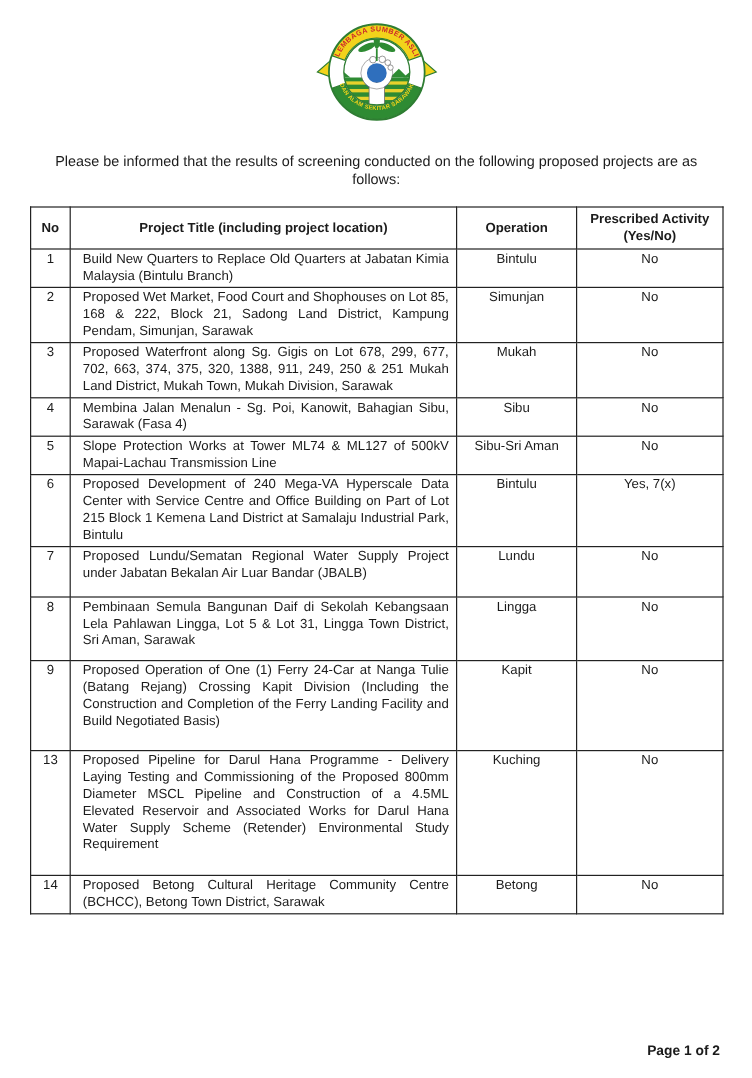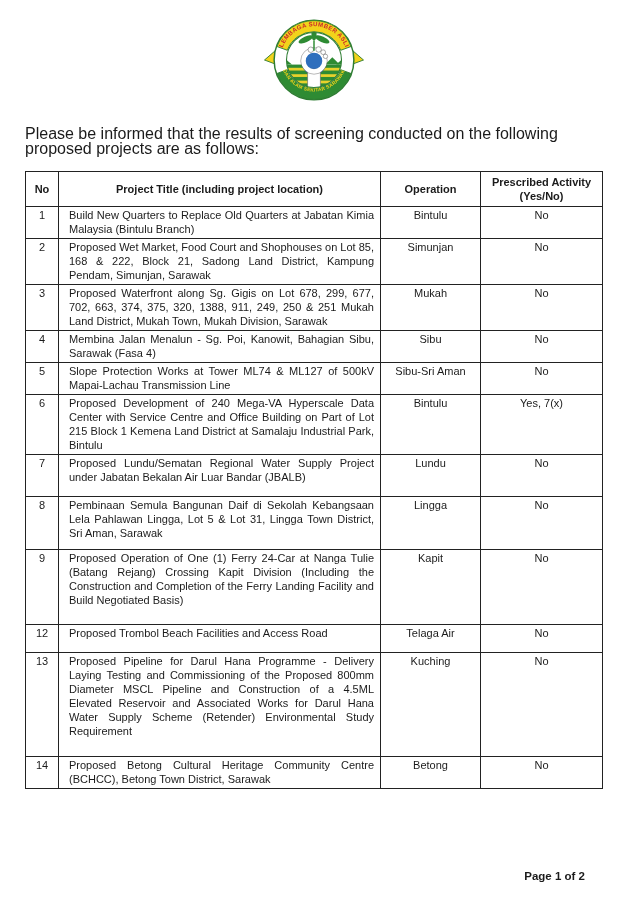--- a/index.html
+++ b/index.html
@@ -24,24 +24,24 @@
   .logo-wrap svg { display: inline-block; }
   .doc-title {
     text-align: center;
     font-size: 15px;
     font-weight: bold;
     letter-spacing: 0.1px;
     margin-bottom: 22px;
     white-space: nowrap;
   }
   .intro {
-    font-size: 16px;
+    font-size: 12px;
     line-height: 15px;
     margin-bottom: 15px;
-    text-align: left;
+    text-align: center;
   }
   table.results {
     border-collapse: collapse;
     width: 577px;
     table-layout: fixed;
   }
   table.results th, table.results td {
     border: 1px solid #222222;
     font-size: 11px;
     line-height: 14px;
@@ -56,21 +56,21 @@
   col.c-no { width: 33px; }
   col.c-title { width: 322px; }
   col.c-loc { width: 100px; }
   col.c-pa { width: 122px; }
   td.no-cell { text-align: center; padding: 1px 2px; }
   td.title-cell { text-align: justify; padding: 1px 6px 2px 10px; }
   td.loc-cell { text-align: center; padding: 1px 3px; }
   td.pa-cell { text-align: center; padding: 1px 3px; }
   .footer {
     position: absolute;
-    right: 42px;
+    right: 27px;
     bottom: 16px;
     font-size: 11.5px;
     font-weight: 600;
   }
 </style>
 </head>
 <body>
 
 <div class="page">
 
@@ -197,26 +197,20 @@
           <td class="title-cell">Pembinaan Semula Bangunan Daif di Sekolah Kebangsaan Lela Pahlawan Lingga, Lot 5 &amp; Lot 31, Lingga Town District, Sri Aman, Sarawak</td>
           <td class="loc-cell">Lingga</td>
           <td class="pa-cell">No</td>
         </tr>
         <tr style="height: 75px;">
           <td class="no-cell">9</td>
           <td class="title-cell">Proposed Operation of One (1) Ferry 24-Car at Nanga Tulie (Batang Rejang) Crossing Kapit Division (Including the Construction and Completion of the Ferry Landing Facility and Build Negotiated Basis)</td>
           <td class="loc-cell">Kapit</td>
           <td class="pa-cell">No</td>
         </tr>
-        <tr style="height: 28px;">
-          <td class="no-cell">12</td>
-          <td class="title-cell">Proposed Trombol Beach Facilities and Access Road</td>
-          <td class="loc-cell">Telaga Air</td>
-          <td class="pa-cell">No</td>
-        </tr>
         <tr style="height: 104px;">
           <td class="no-cell">13</td>
           <td class="title-cell">Proposed Pipeline for Darul Hana Programme - Delivery Laying Testing and Commissioning of the Proposed 800mm Diameter MSCL Pipeline and Construction of a 4.5ML Elevated Reservoir and Associated Works for Darul Hana Water Supply Scheme (Retender) Environmental Study Requirement</td>
           <td class="loc-cell">Kuching</td>
           <td class="pa-cell">No</td>
         </tr>
         <tr style="height: 30px;">
           <td class="no-cell">14</td>
           <td class="title-cell">Proposed Betong Cultural Heritage Community Centre (BCHCC), Betong Town District, Sarawak</td>
           <td class="loc-cell">Betong</td>

